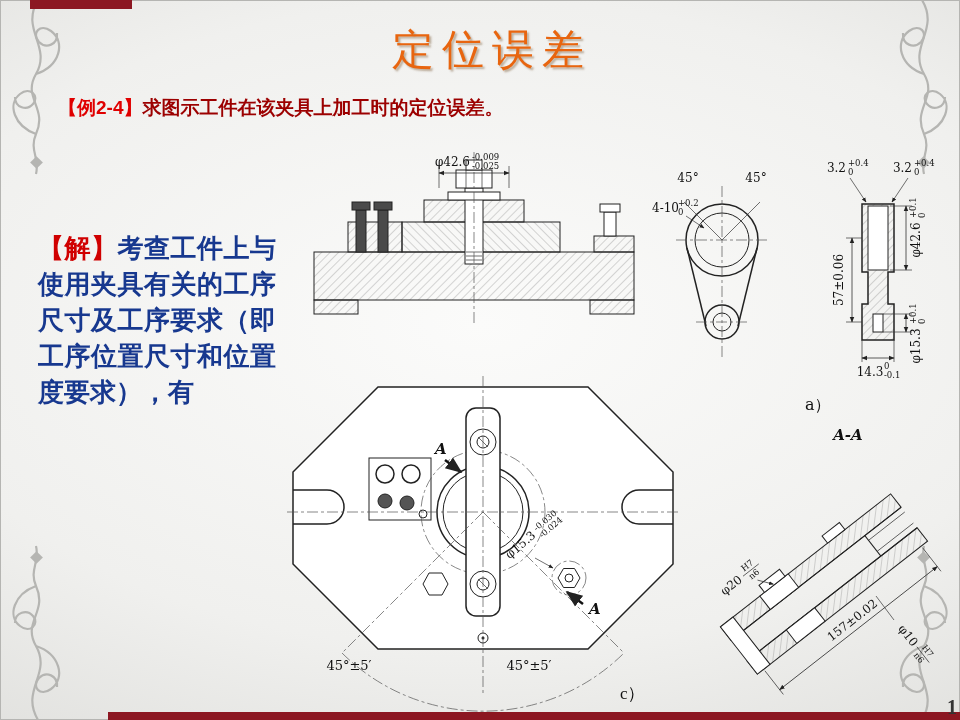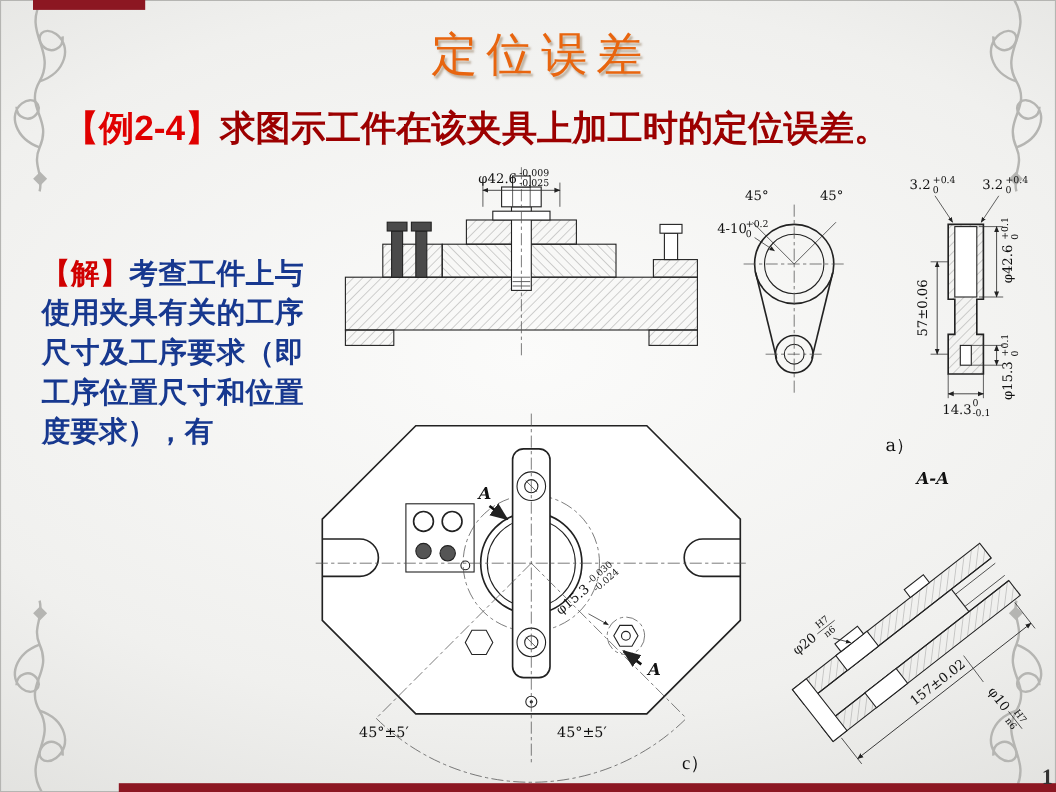--- a/index.html
+++ b/index.html
@@ -4,21 +4,21 @@
 <style>
   *{margin:0;padding:0;box-sizing:border-box}
   html,body{width:960px;height:720px}
   body{font-family:"Liberation Sans",sans-serif;background:#9a9a98;overflow:hidden}
   .slide{position:relative;width:960px;height:720px;overflow:hidden;
     background:radial-gradient(ellipse 120% 90% at 50% 45%, #fbfbfa 0%, #f0f0ee 50%, #dcdcd9 85%, #cfcfcc 100%);
     box-shadow:inset 0 0 0 1px #b5b5b2;}
   .abs{position:absolute}
   .title{position:absolute;top:22px;left:12px;width:100%;text-align:center;font-size:42px;font-weight:normal;
     color:#e8650f;letter-spacing:8px;text-shadow:2px 2px 2px rgba(90,50,0,.35)}
-  .example{position:absolute;top:95px;left:58px;font-size:32px;font-weight:bold;white-space:nowrap}
+  .example{position:absolute;top:95px;left:58px;font-size:19px;font-weight:bold;white-space:nowrap}
   .example .lbl{color:#e00000}
   .example .txt{color:#9c0000}
   .solution{position:absolute;top:230px;left:38px;width:238px;font-size:26px;font-weight:bold;
     line-height:36px;text-align:justify;text-align-last:left;color:#17388f}
   .solution .lbl{color:#d00000}
   .pagenum{position:absolute;right:3px;bottom:1px;font-size:20px;font-weight:bold;color:#333;
     font-family:"Liberation Serif",serif}
   .viewlabel{position:absolute;font-family:"Liberation Serif",serif;font-size:17px;color:#111}
   .strip-top{position:absolute;left:30px;top:0;width:102px;height:9px;background:#8c1722}
   .strip-bottom{position:absolute;left:108px;bottom:0;width:852px;height:8px;background:#8c1722}

